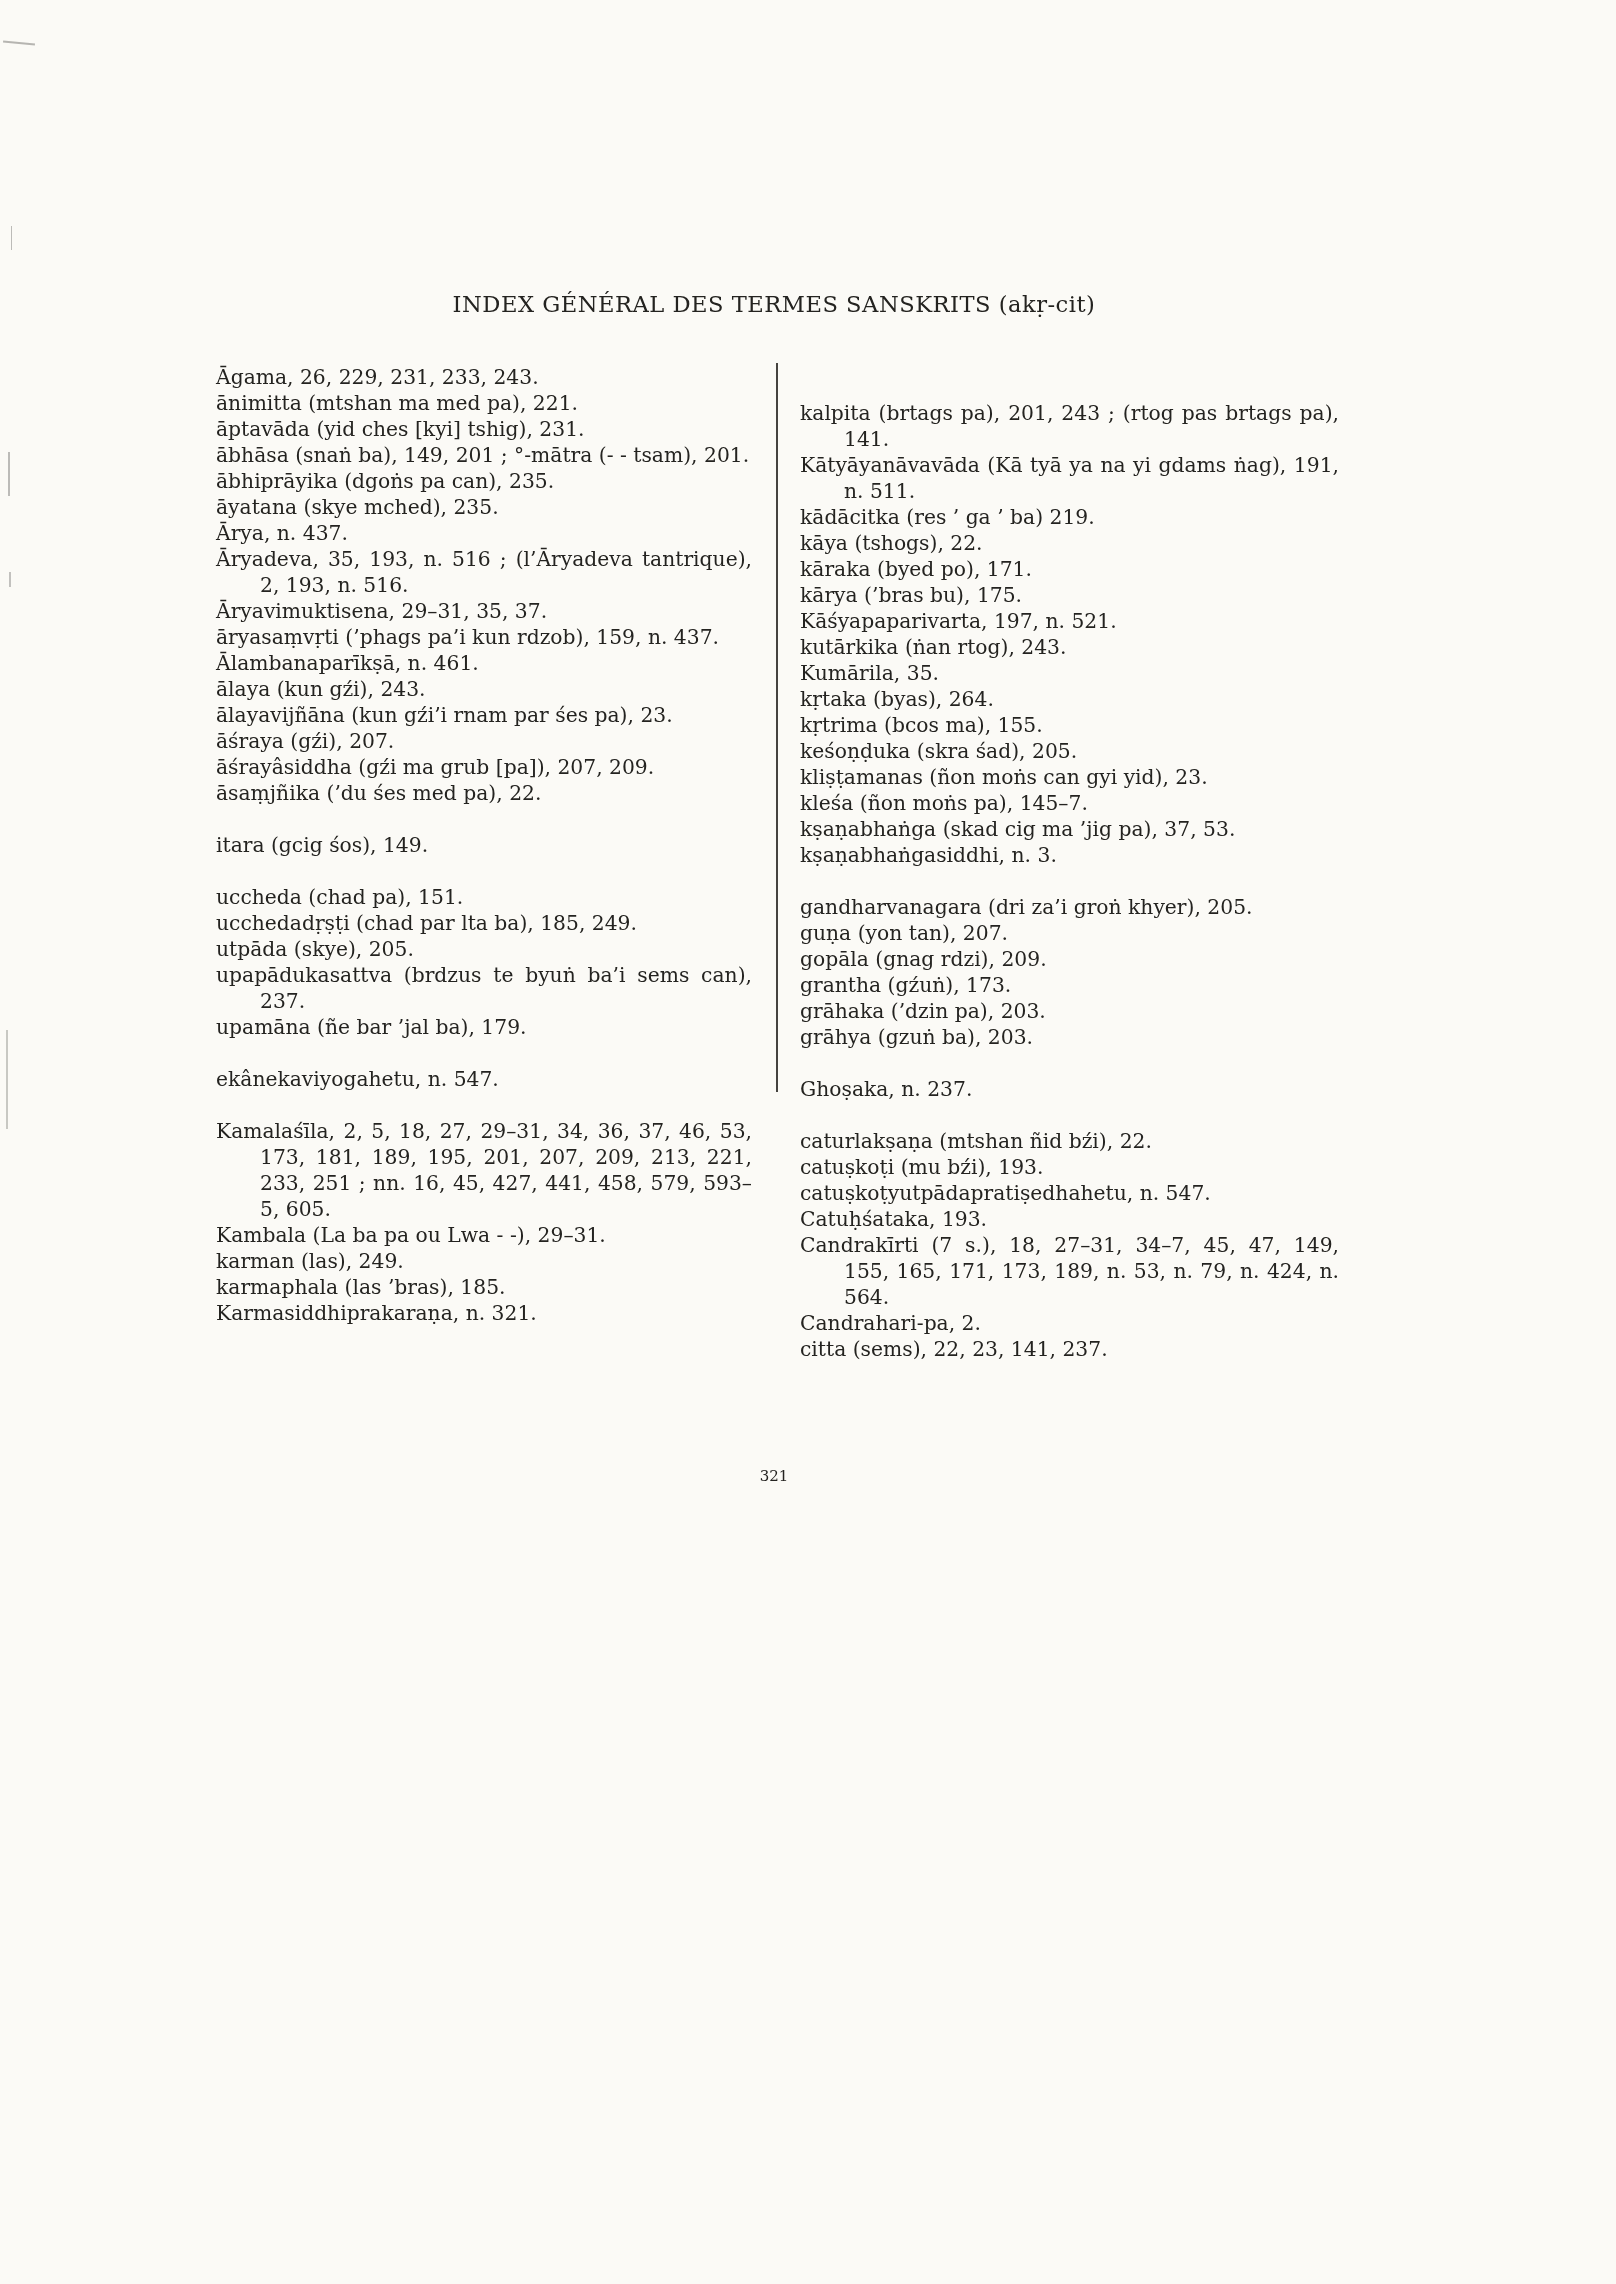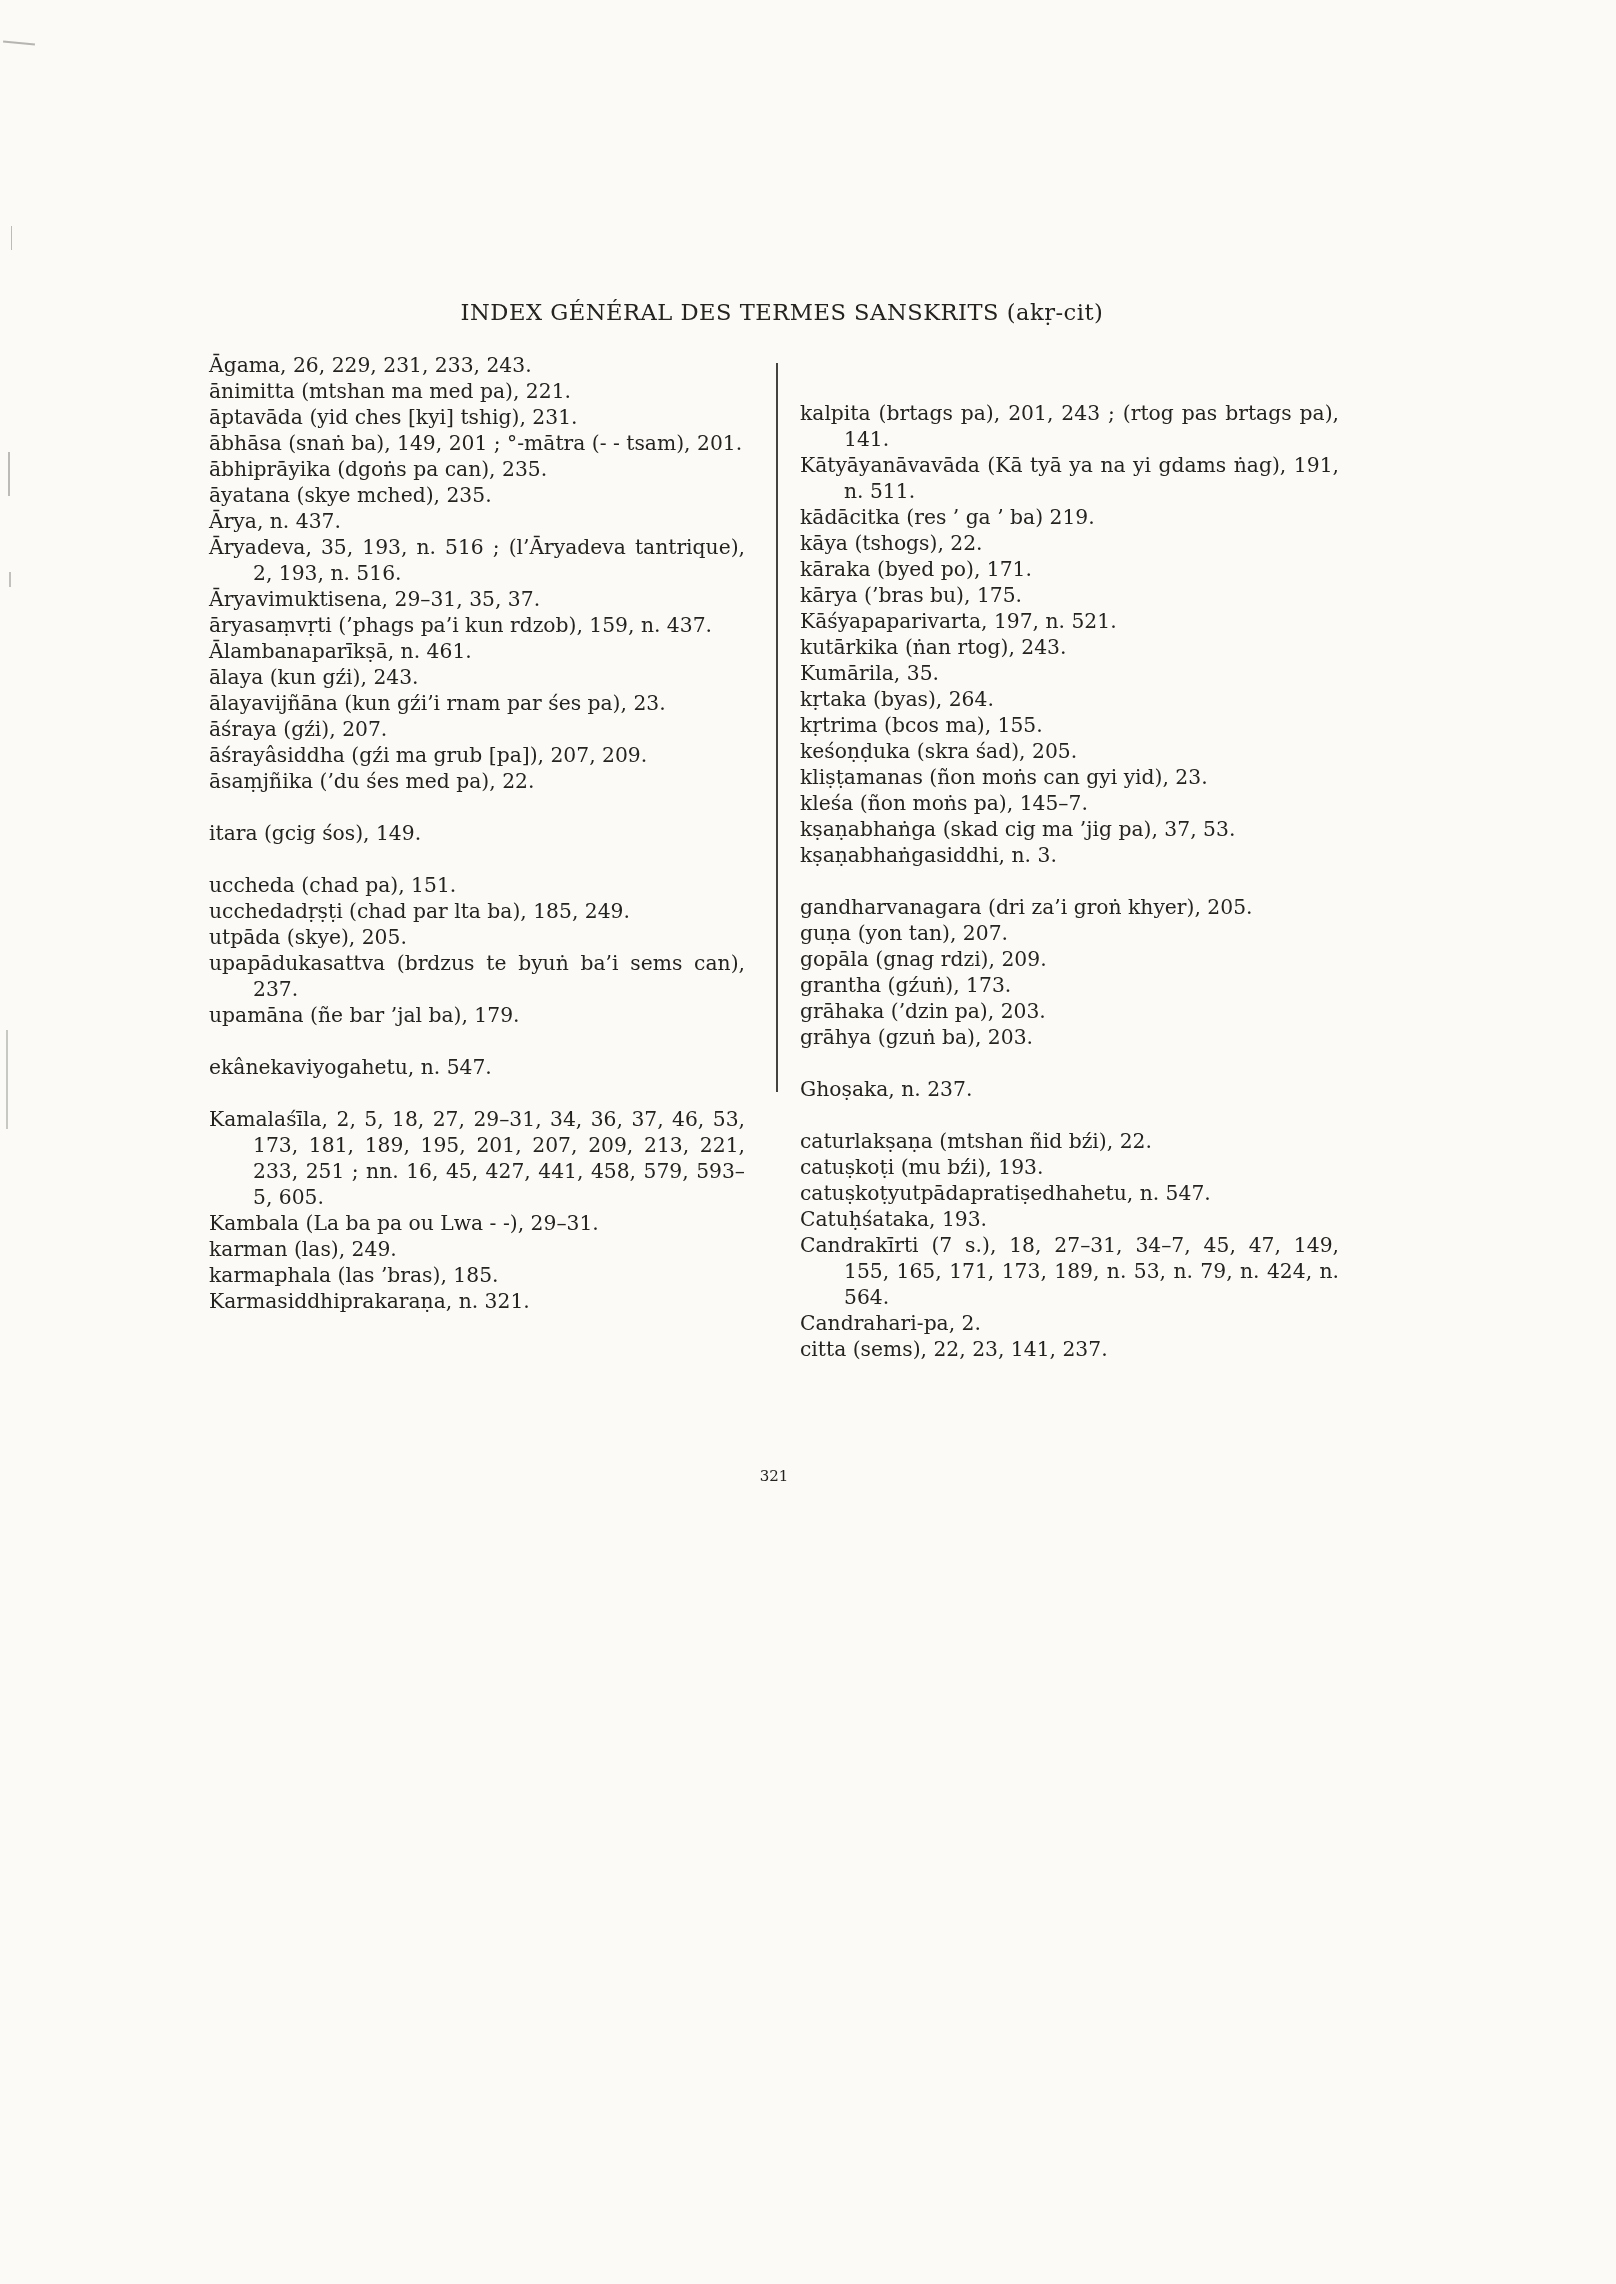--- a/index.html
+++ b/index.html
@@ -11,35 +11,35 @@
   .page {
     position: relative;
     width: 1617px; height: 2284px;
     background: #fbfaf6;
     color: #242320;
     overflow: hidden;
   }
   .title {
     position: absolute;
     top: 291px; left: 209px; width: 1130px;
-    margin: 8px;
+    margin: 0;
     text-align: center;
     font-size: 22.6px;
     font-weight: 400;
     letter-spacing: 0.5px;
     white-space: nowrap;
   }
   .col {
     position: absolute;
     top: 352px;
     font-size: 20.3px;
     line-height: 26px;
     text-align: justify;
   }
-  .col-left  { left: 209px;  width: 536px; }
+  .col-left  { left: 216px;  width: 536px; margin-top: 12px; }
   .col-right { left: 800px; width: 539px; margin-top: 48px; }
   .entry {
     margin: 0;
     padding-left: 44px;
     text-indent: -44px;
   }
   .group + .group { margin-top: 26px; }
   .divider {
     position: absolute;
     left: 776px; top: 363px;

